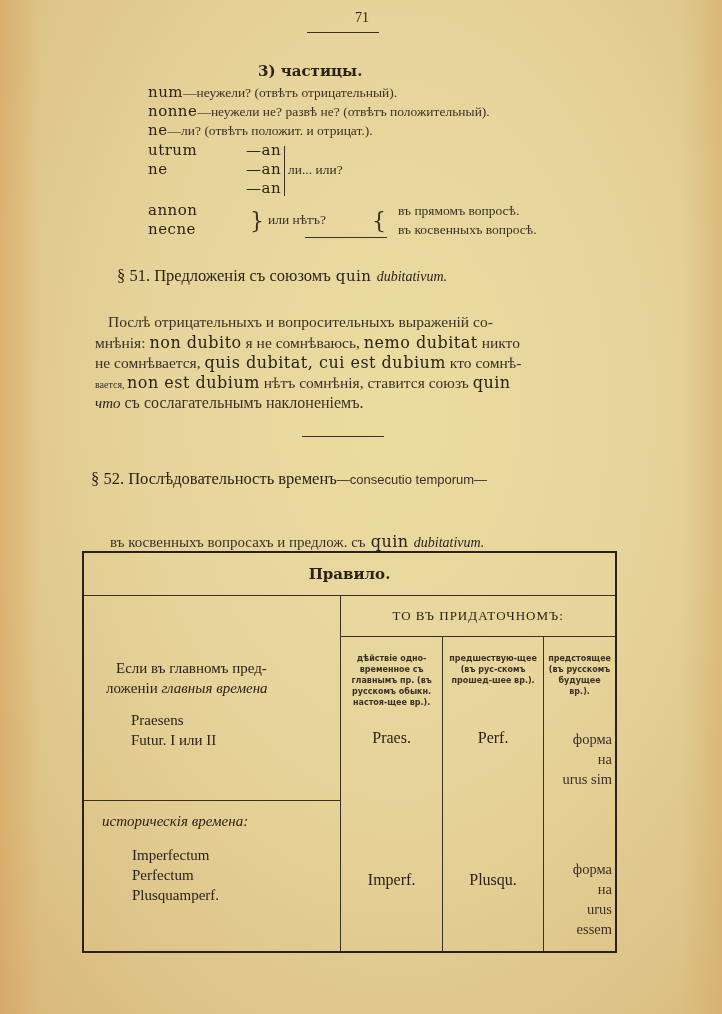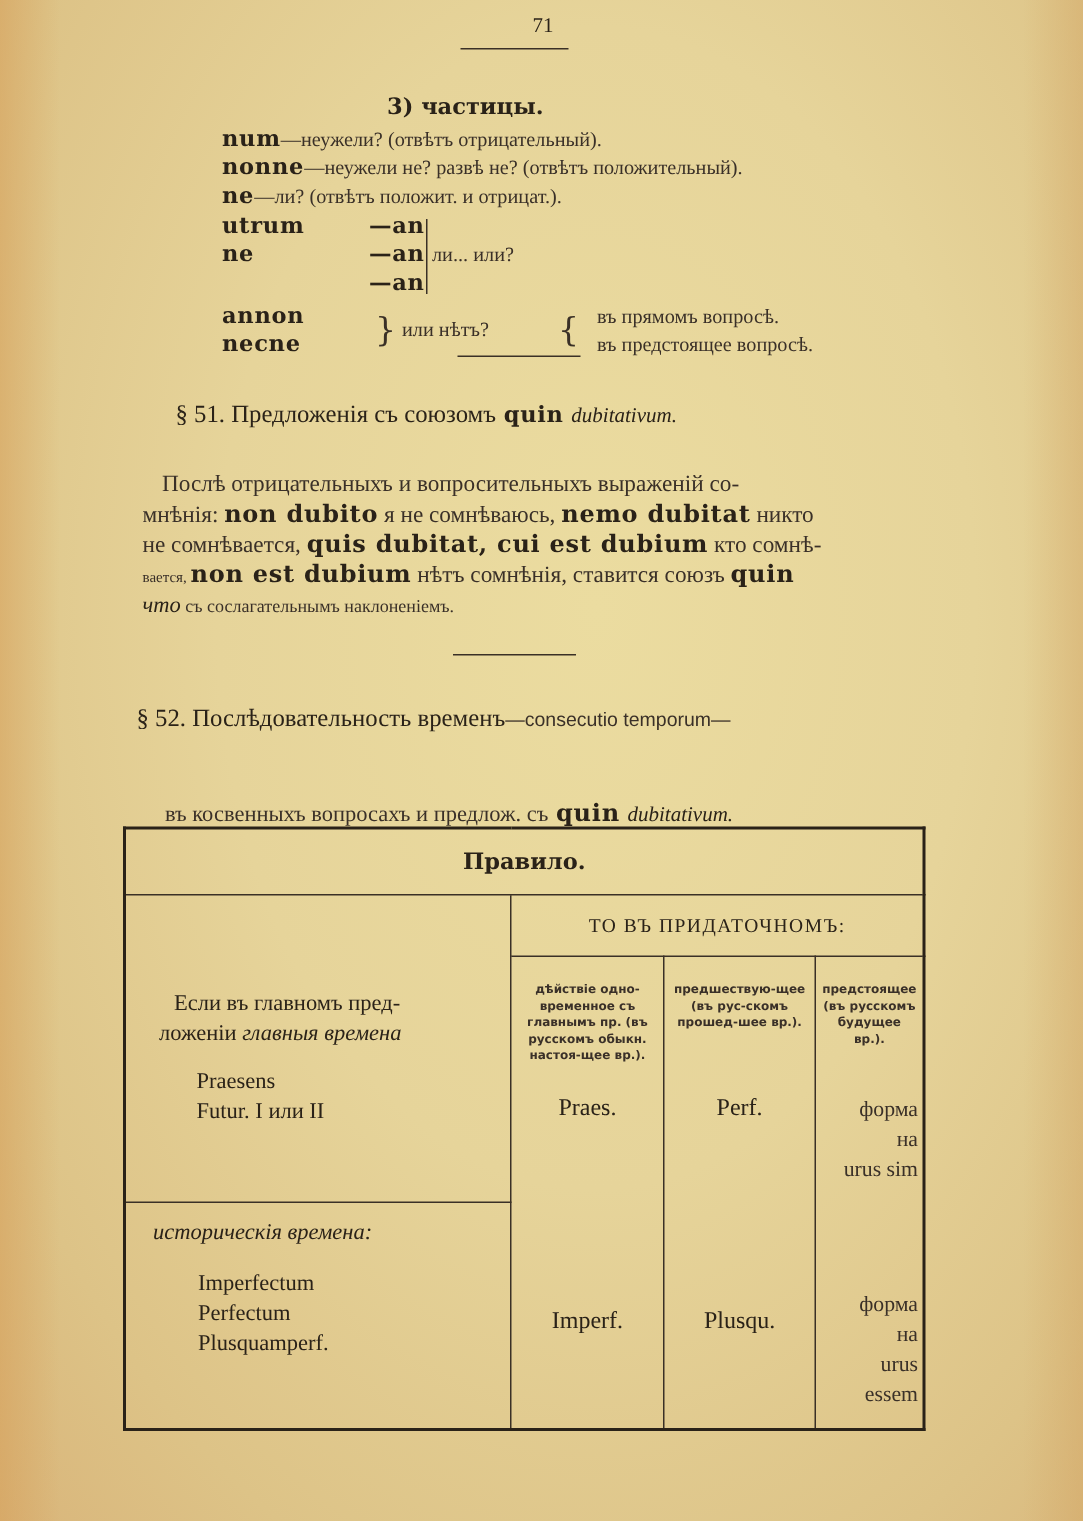--- a/index.html
+++ b/index.html
@@ -14,21 +14,21 @@
     .edge-right { position:absolute; right:0; top:0; width:40px; height:1014px;
       background:linear-gradient(to left, rgba(210,165,100,0.45), rgba(210,165,100,0)); }
     .abs { position:absolute; white-space:nowrap; }
     .serif { font-family:"Liberation Serif", serif; }
     .bold { font-family:"DejaVu Serif", serif; font-weight:bold; }
     .ital { font-family:"Liberation Serif", serif; font-style:italic; }
     .rule { position:absolute; height:1px; background:#3a3026; }
     .pagenum { left:355px; top:10px; font-size:14px; }
     .h-particles { left:258px; top:62px; font-size:15px; }
     .line { font-size:14px; left:148px; }
-    .lat { font-family:"DejaVu Serif", serif; font-weight:bold; font-size:15px; letter-spacing:0.5px; }
+    .lat { font-family:"DejaVu Serif", serif; font-weight:normal; font-size:15px; letter-spacing:0.5px; }
     .ru { font-family:"Liberation Serif", serif; font-size:13.5px; color:#3a3028; }
     .section { font-size:16px; }
     .para { left:108px; font-size:15.5px; }
     table.rule-table {
       position:absolute; left:82px; top:551px; width:535px; height:316px;
       border-collapse:collapse; border:2px solid #2a2218; font-family:"Liberation Serif", serif;
     }
     table.rule-table td { border:1px solid #3a3026; vertical-align:top; padding:12px; }
     .cell-small { font-family:"DejaVu Sans", sans-serif; font-weight:bold; font-size:8px; line-height:11px; color:#3a3028; padding:16px 4px 0 4px !important; text-align:center; }
     .big { font-size:16px; text-align:center; }
@@ -62,21 +62,21 @@
 <div class="abs lat" style="left:246px; top:179px;">—an</div>
 <div class="abs" style="left:284px; top:146px; width:1px; height:50px; background:#3a3026;"></div>
 <div class="abs ru" style="left:288px; top:162px;">ли... или?</div>
 
 <div class="abs lat" style="left:148px; top:201px;">annon</div>
 <div class="abs lat" style="left:148px; top:220px;">necne</div>
 <div class="abs" style="left:250px; top:204px; font-size:22px; line-height:34px; color:#3a3026;">}</div>
 <div class="abs ru" style="left:268px; top:212px;">или нѣтъ?</div>
 <div class="abs" style="left:372px; top:204px; font-size:22px; line-height:34px; color:#3a3026;">{</div>
 <div class="abs ru" style="left:398px; top:203px;">въ прямомъ вопросѣ.</div>
-<div class="abs ru" style="left:398px; top:222px;">въ предстоящее вопросѣ.</div>
+<div class="abs ru" style="left:398px; top:222px;">въ косвенныхъ вопросѣ.</div>
 
 <div class="rule" style="left:305px; top:237px; width:82px;"></div>
 
 <div class="abs section" style="left:117px; top:266px;">
   <span class="serif" style="font-size:16.5px;">§ 51. Предложенія съ союзомъ</span>
   <span class="lat">quin</span>
   <span class="ital" style="font-size:14px;">dubitativum.</span>
 </div>
 
 <div class="abs para" style="top:313px;">
@@ -85,21 +85,21 @@
 <div class="abs" style="left:95px; top:333px; font-size:15.5px;">
   <span class="ru" style="font-size:15.5px;">мнѣнія: </span><span class="lat" style="font-size:16px;">non dubito</span><span class="ru" style="font-size:15.5px;"> я не сомнѣваюсь, </span><span class="lat" style="font-size:16px;">nemo dubitat</span><span class="ru" style="font-size:15.5px;"> никто</span>
 </div>
 <div class="abs" style="left:95px; top:353px;">
   <span class="ru" style="font-size:15.5px;">не сомнѣвается, </span><span class="lat" style="font-size:16px;">quis dubitat, cui est dubium</span><span class="ru" style="font-size:15.5px;"> кто сомнѣ-</span>
 </div>
 <div class="abs" style="left:95px; top:373px;">
   <span class="ru" style="font-size:10px;">вается, </span><span class="lat" style="font-size:16px;">non est dubium</span><span class="ru" style="font-size:15.5px;"> нѣтъ сомнѣнія, ставится союзъ </span><span class="lat" style="font-size:16px;">quin</span>
 </div>
 <div class="abs" style="left:95px; top:393px;">
-  <span class="ital" style="font-size:15px;">что</span><span class="ru" style="font-size:12px;"> съ сослагательнымъ наклоненіемъ.</span>
+  <span class="ital" style="font-size:15px;">что</span><span class="ru" style="font-size:16px;"> съ сослагательнымъ наклоненіемъ.</span>
 </div>
 
 <div class="rule" style="left:302px; top:436px; width:82px;"></div>
 
 <div class="abs" style="left:91px; top:469px;">
   <span class="serif" style="font-size:16.5px;">§ 52. Послѣдовательность временъ</span><span style="font-family:'Liberation Sans',sans-serif; font-size:13px; color:#3a3028;">—consecutio temporum—</span>
 </div>
 <div class="abs" style="left:110px; top:532px;">
   <span class="ru" style="font-size:15px;">въ косвенныхъ вопросахъ и предлож. съ</span>
   <span class="lat" style="font-size:16px;">quin</span>

